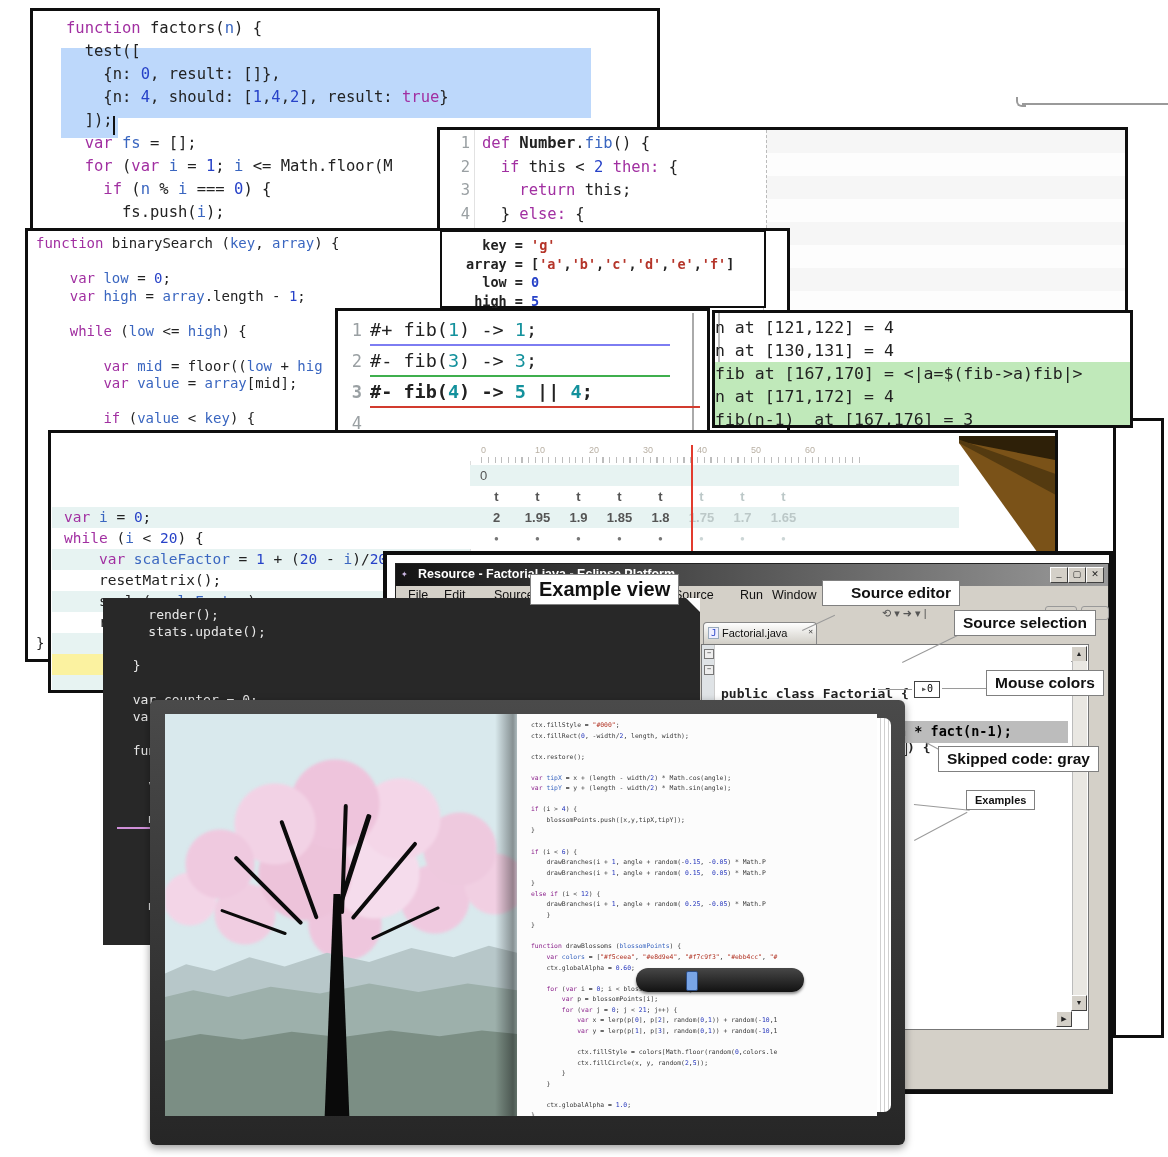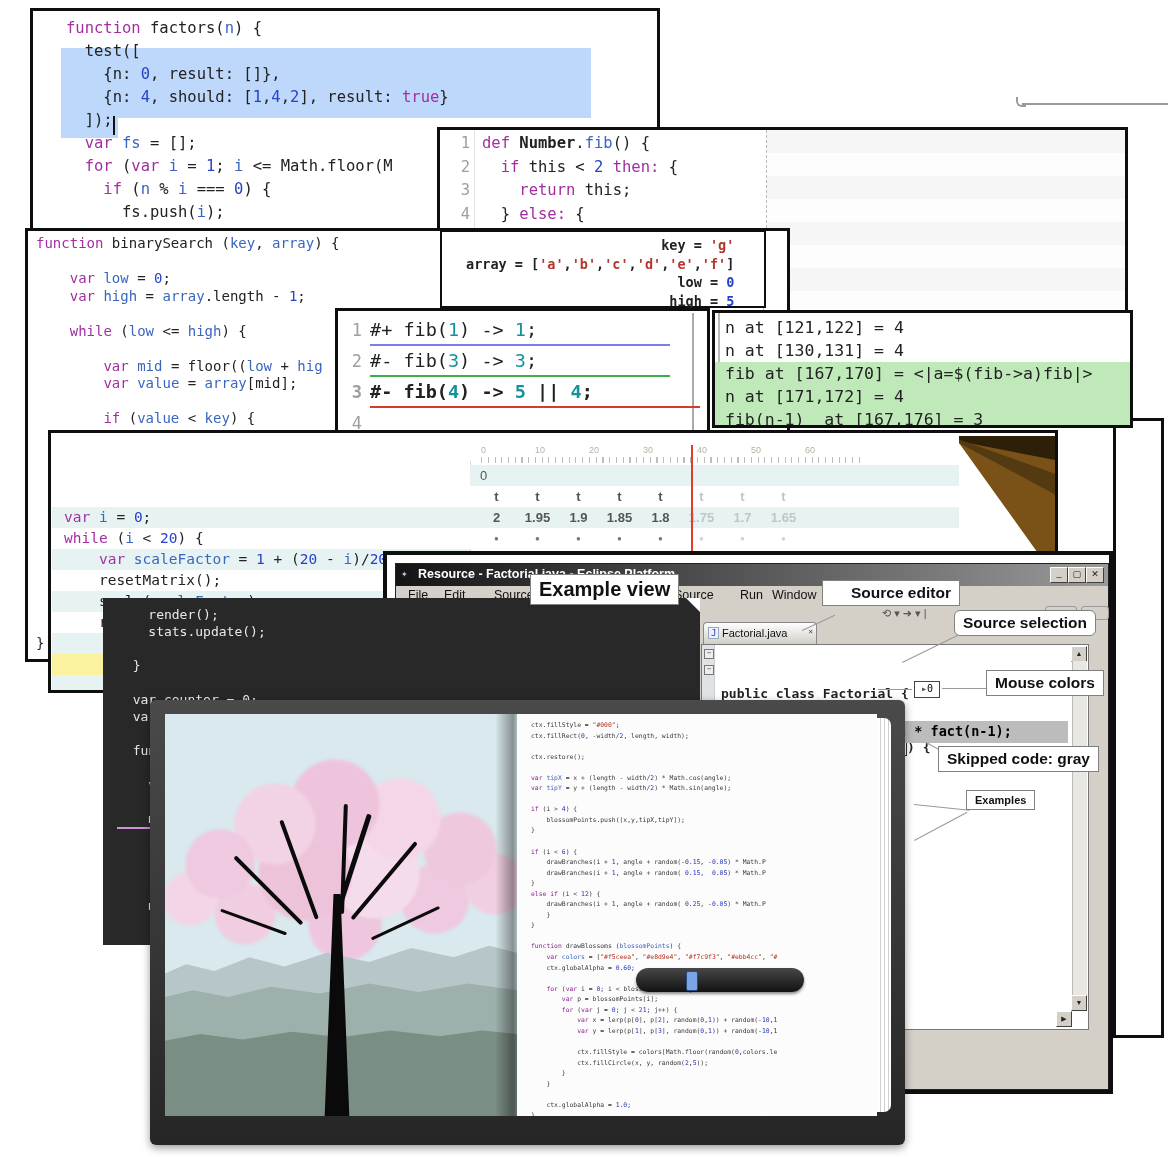--- a/index.html
+++ b/index.html
@@ -25,21 +25,21 @@
   #p-fibdef .code{left:10px;top:2px;font-size:15.5px;line-height:23.5px;}
   #p-fibdef .ln{width:20px;margin-right:12px;}
   
   #p-vars .code{left:24px;top:4px;font-size:13.5px;line-height:18.5px;font-weight:bold;}
   
   #p-tests .code{left:6px;top:4px;font-size:18.5px;line-height:29px;}
   #p-tests .ln{width:18px;margin-right:8px;font-size:17px;}
   #p-tests .bd{font-weight:bold;}
   
   #p-output .code{left:0;top:3px;font-size:16.5px;line-height:23px;width:100%;}
-  #p-output .cl{padding-left:10px;}
+  #p-output .cl{}
   #p-output .green{background:#c0e9ba;}
   
   #p-step .code{left:1px;top:30px;font-size:14.5px;line-height:21px;width:418px;margin-top:44px;}
   #p-step .cl{height:21px;padding-left:12px;}
   .rt{background:#e7f3f2}.rw{background:#ffffff}.ry{background:#fbf2a0}
   .stitle{position:absolute;left:0;top:6px;width:420px;text-align:center;color:#999;
           font-family:"Liberation Sans",sans-serif;font-size:13px;}
   .ruler-nums{position:absolute;left:430px;top:12px;height:14px;font-family:"Liberation Sans",sans-serif;
               font-size:9px;color:#b9b0a4;}
   .ruler-nums span{position:absolute;top:0;}
@@ -100,21 +100,21 @@
   </div>
 
   <div class="panel" style="left:1113px;top:418px;width:51px;height:620px;"></div>
 
   <div id="p-bsearch" class="panel" style="left:25px;top:228px;width:765px;height:434px;">
     <div class="abs" style="left:735px;top:0;height:84px;width:0;border-left:1px dashed #bbb;"></div>
     <div class="code"><div class="cl"><span><span class="k">function</span><span> binarySearch (</span><span class="i">key</span><span>, </span><span class="i">array</span><span>) {</span></span></div><div class="cl"><span>&nbsp;</span></div><div class="cl"><span><span>    </span><span class="k">var</span><span class="i"> low</span><span> = </span><span class="b">0</span><span>;</span></span></div><div class="cl"><span><span>    </span><span class="k">var</span><span class="i"> high</span><span> = </span><span class="i">array</span><span>.length - </span><span class="b">1</span><span>;</span></span></div><div class="cl"><span>&nbsp;</span></div><div class="cl"><span><span>    </span><span class="k">while</span><span> (</span><span class="i">low</span><span> &lt;= </span><span class="i">high</span><span>) {</span></span></div><div class="cl"><span>&nbsp;</span></div><div class="cl"><span><span>        </span><span class="k">var</span><span class="i"> mid</span><span> = floor((</span><span class="i">low</span><span> + </span><span class="i">hig</span></span></div><div class="cl"><span><span>        </span><span class="k">var</span><span class="i"> value</span><span> = </span><span class="i">array</span><span>[mid];</span></span></div><div class="cl"><span>&nbsp;</span></div><div class="cl"><span><span>        </span><span class="k">if</span><span> (</span><span class="i">value</span><span> &lt; </span><span class="i">key</span><span>) {</span></span></div></div>
     <div class="abs" style="left:8px;top:404px;font-size:14px;color:#222;">}</div>
   </div>
 
-  <div id="p-vars" class="panel" style="left:440px;top:230px;width:326px;height:78px;border-width:2.5px;text-align:right;">
+  <div id="p-vars" class="panel" style="left:440px;top:230px;width:326px;height:78px;border-width:2.5px;">
     <div class="code"><div class="cl"><span><span>  key = </span><span class="s">'g'</span></span></div><div class="cl"><span><span>array = [</span><span class="s">'a'</span><span>,</span><span class="s">'b'</span><span>,</span><span class="s">'c'</span><span>,</span><span class="s">'d'</span><span>,</span><span class="s">'e'</span><span>,</span><span class="s">'f'</span><span>]</span></span></div><div class="cl"><span><span>  low = </span><span class="b">0</span></span></div><div class="cl"><span><span> high = </span><span class="b">5</span></span></div></div>
   </div>
 
   <div id="p-tests" class="panel" style="left:335px;top:308px;width:375px;height:130px;overflow:hidden;">
     <div class="abs" style="left:354px;top:2px;width:2px;height:122px;background:#aaa;"></div>
     <div class="code"><div class="cl"><span class="ln">1</span><span class="ul-b"><span>#+ fib(</span><span class="t">1</span><span>) -&gt; </span><span class="t">1</span><span>;</span></span></div><div class="cl"><span class="ln">2</span><span class="ul-g"><span>#- fib(</span><span class="t">3</span><span>) -&gt; </span><span class="t">3</span><span>;</span></span></div><div class="cl bd"><span class="ln">3</span><span class="ul-r"><span>#- fib(</span><span class="t">4</span><span>) -&gt; </span><span class="t">5</span><span> || </span><span class="t">4</span><span>;</span></span></div><div class="cl"><span class="ln">4</span><span>&nbsp;</span></div></div>
   </div>
 
   <div id="p-output" class="panel" style="left:712px;top:310px;width:421px;height:118px;overflow:hidden;">
     <div class="abs" style="left:3px;top:0;width:1.5px;height:112px;background:#bbb;"></div>
@@ -245,21 +245,21 @@
     <div class="conn" style="left:415px;top:75px;width:36px;transform:rotate(-25deg);"></div>
     <div class="conn" style="left:515px;top:107px;width:62px;transform:rotate(-26deg);"></div>
     <div class="conn" style="left:555px;top:133px;width:48px;"></div>
     <div class="conn" style="left:539px;top:187px;width:30px;transform:rotate(28deg);"></div>
     <div class="conn" style="left:527px;top:249px;width:56px;transform:rotate(6deg);"></div>
     <div class="conn" style="left:527px;top:285px;width:60px;transform:rotate(-28deg);"></div>
   </div>
 
   <div class="label" style="left:530px;top:574px;font-size:20px;">Example view</div>
   <div class="label" style="left:822px;top:580px;font-size:15.5px;padding-left:28px;">Source editor</div>
-  <div class="label" style="left:954px;top:610px;font-size:15.5px;border-radius:6px;">Source selection</div>
+  <div class="label" style="left:954px;top:610px;font-size:15.5px;">Source selection</div>
   <div class="label" style="left:986px;top:670px;font-size:15.5px;">Mouse colors</div>
   <div class="label" style="left:938px;top:746px;font-size:15.5px;">Skipped code: gray</div>
   <div class="label" style="left:966px;top:790px;font-size:11px;">Examples</div>
 
   <div id="p-dark" style="left:103px;top:598px;width:597px;height:347px;">
     <div class="notch"></div>
     <div class="code"><div class="cl"><span><span>    render();</span></span></div><div class="cl"><span><span>    stats.update();</span></span></div><div class="cl"><span>&nbsp;</span></div><div class="cl"><span><span>  }</span></span></div><div class="cl"><span>&nbsp;</span></div><div class="cl"><span><span>  var counter = 0;</span></span></div><div class="cl"><span><span>  var c</span></span></div><div class="cl"><span>&nbsp;</span></div><div class="cl"><span><span>  functi</span></span></div><div class="cl"><span>&nbsp;</span></div><div class="cl"><span><span>    va</span></span></div><div class="cl"><span>&nbsp;</span></div><div class="cl"><span class="ul-pk"><span>    mes</span></span></div><div class="cl"><span>&nbsp;</span></div><div class="cl"><span>&nbsp;</span></div><div class="cl"><span>&nbsp;</span></div><div class="cl"><span>&nbsp;</span></div><div class="cl"><span><span>    me</span></span></div><div class="cl"><span>&nbsp;</span></div><div class="cl"><span><span>    re</span></span></div></div>
   </div>
 
   <div id="book" style="left:150px;top:700px;width:755px;height:445px;">

